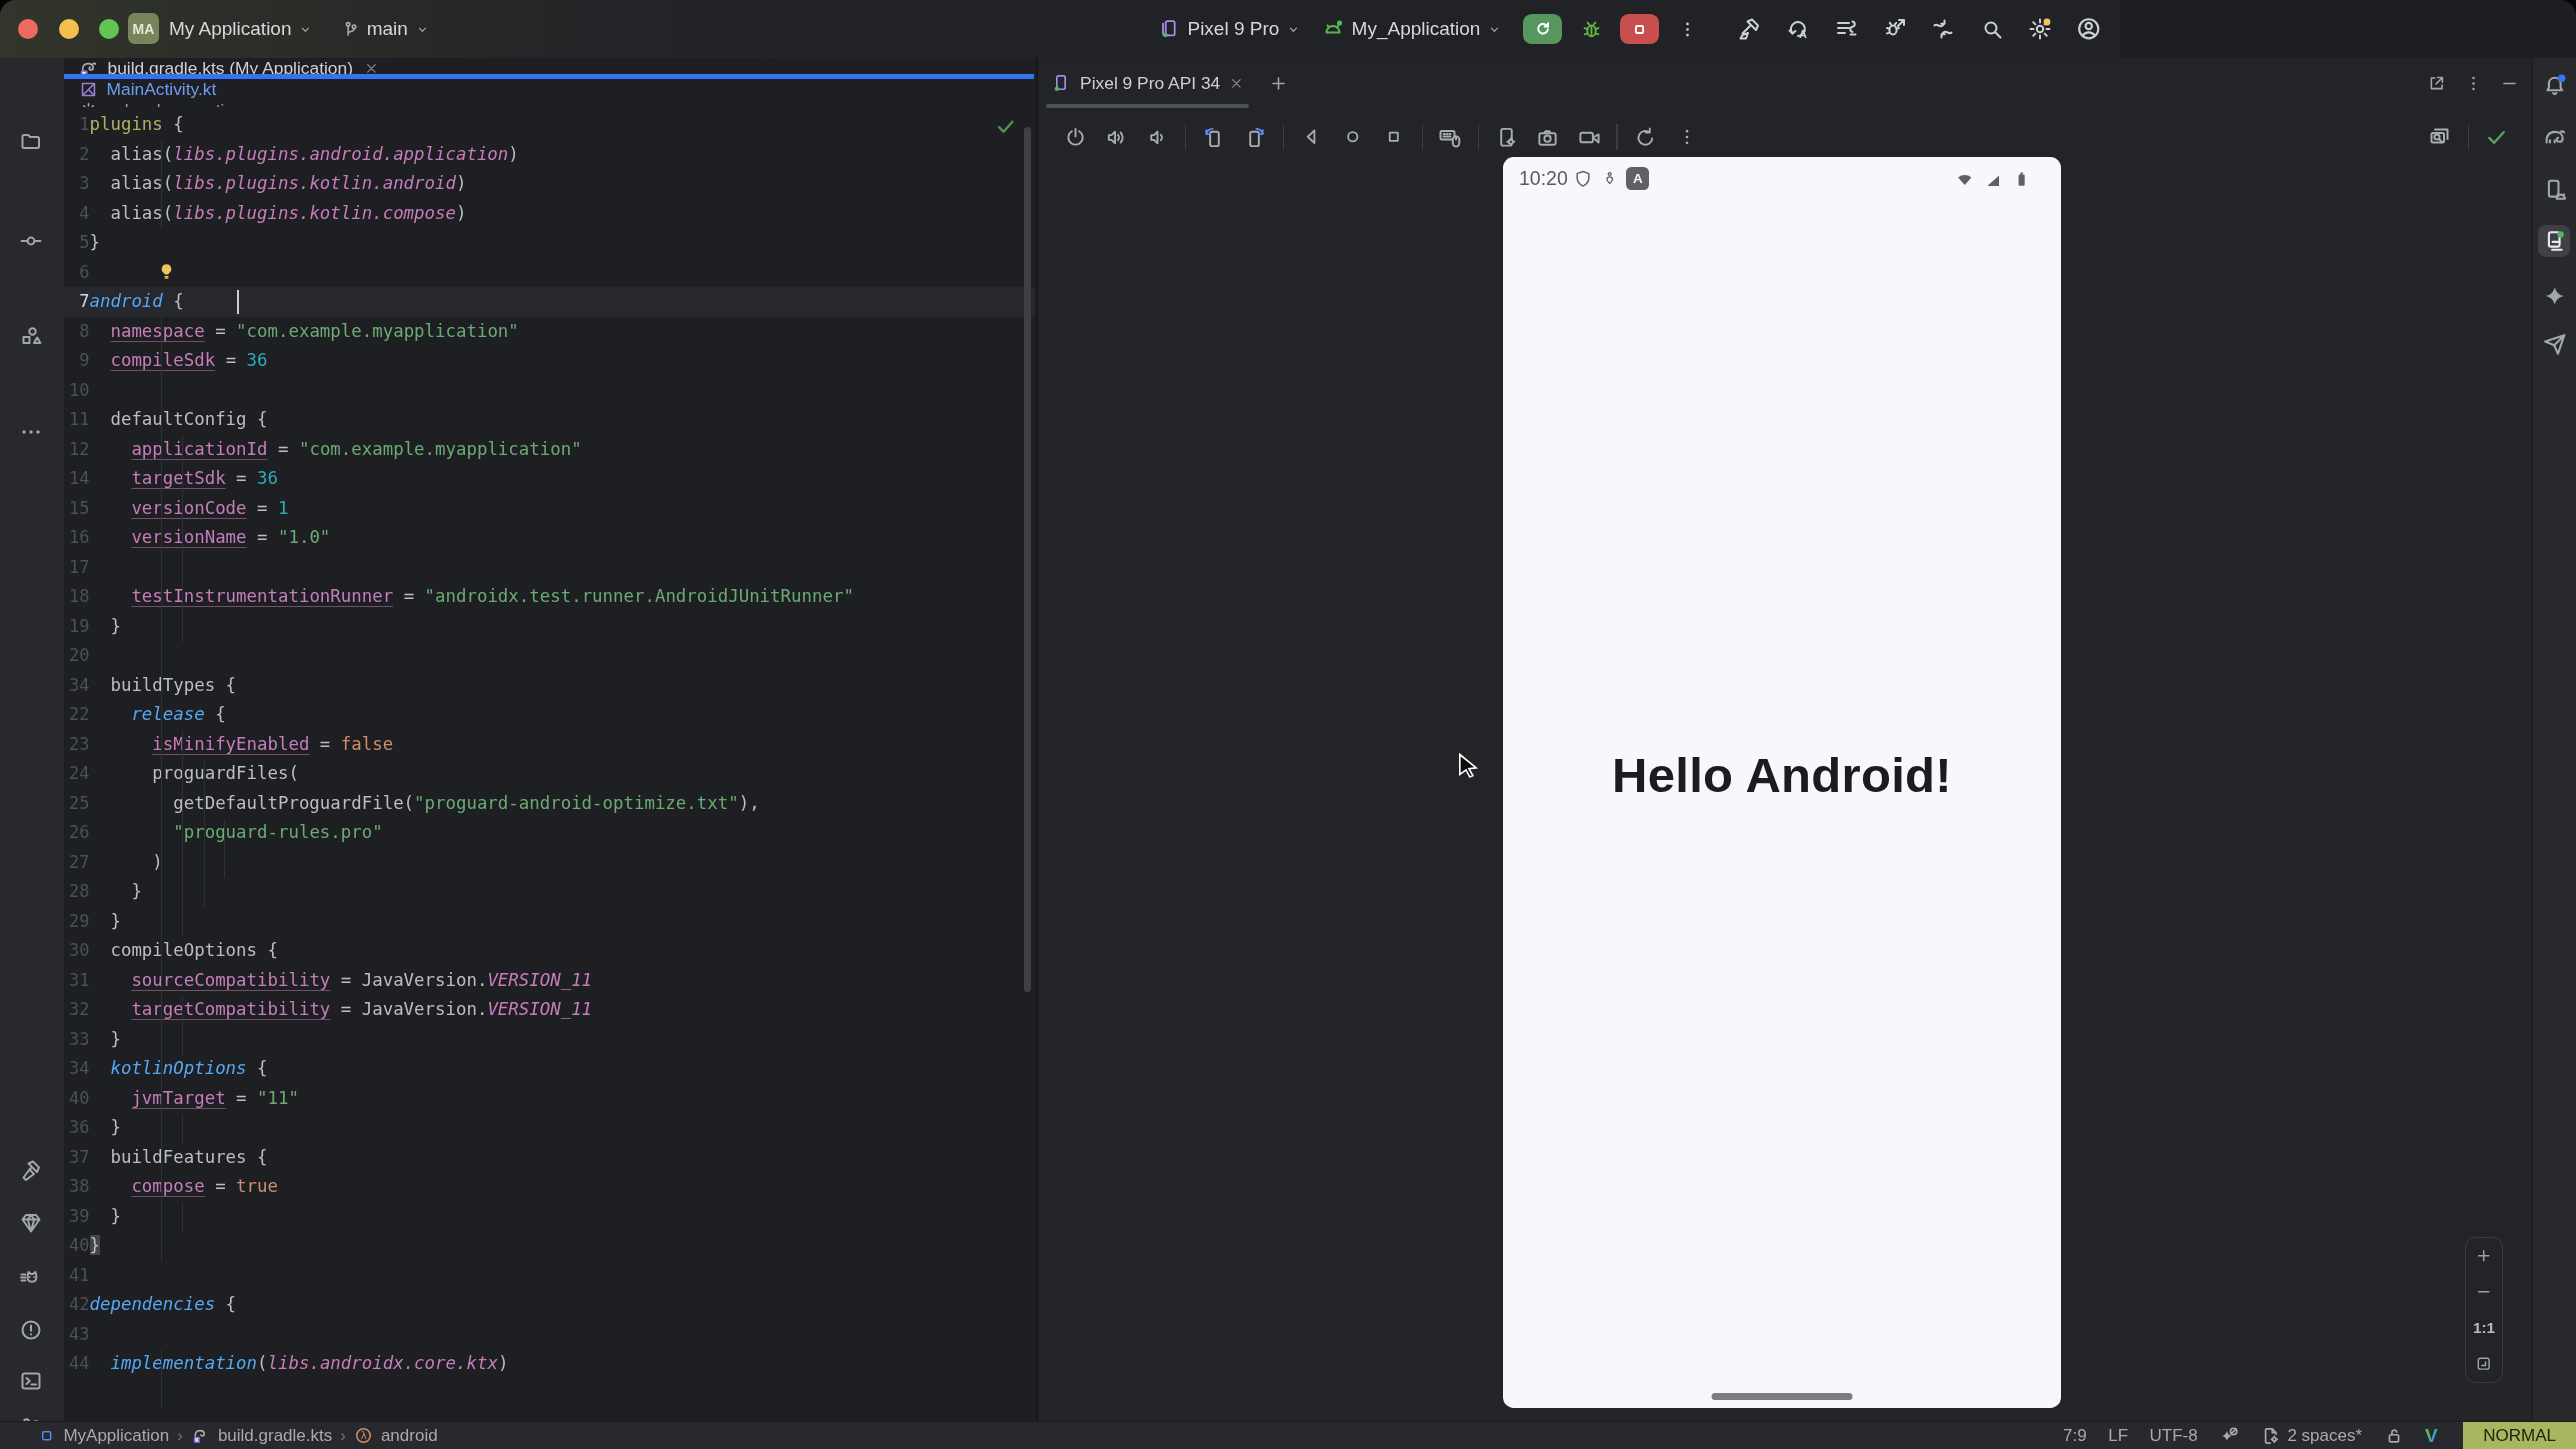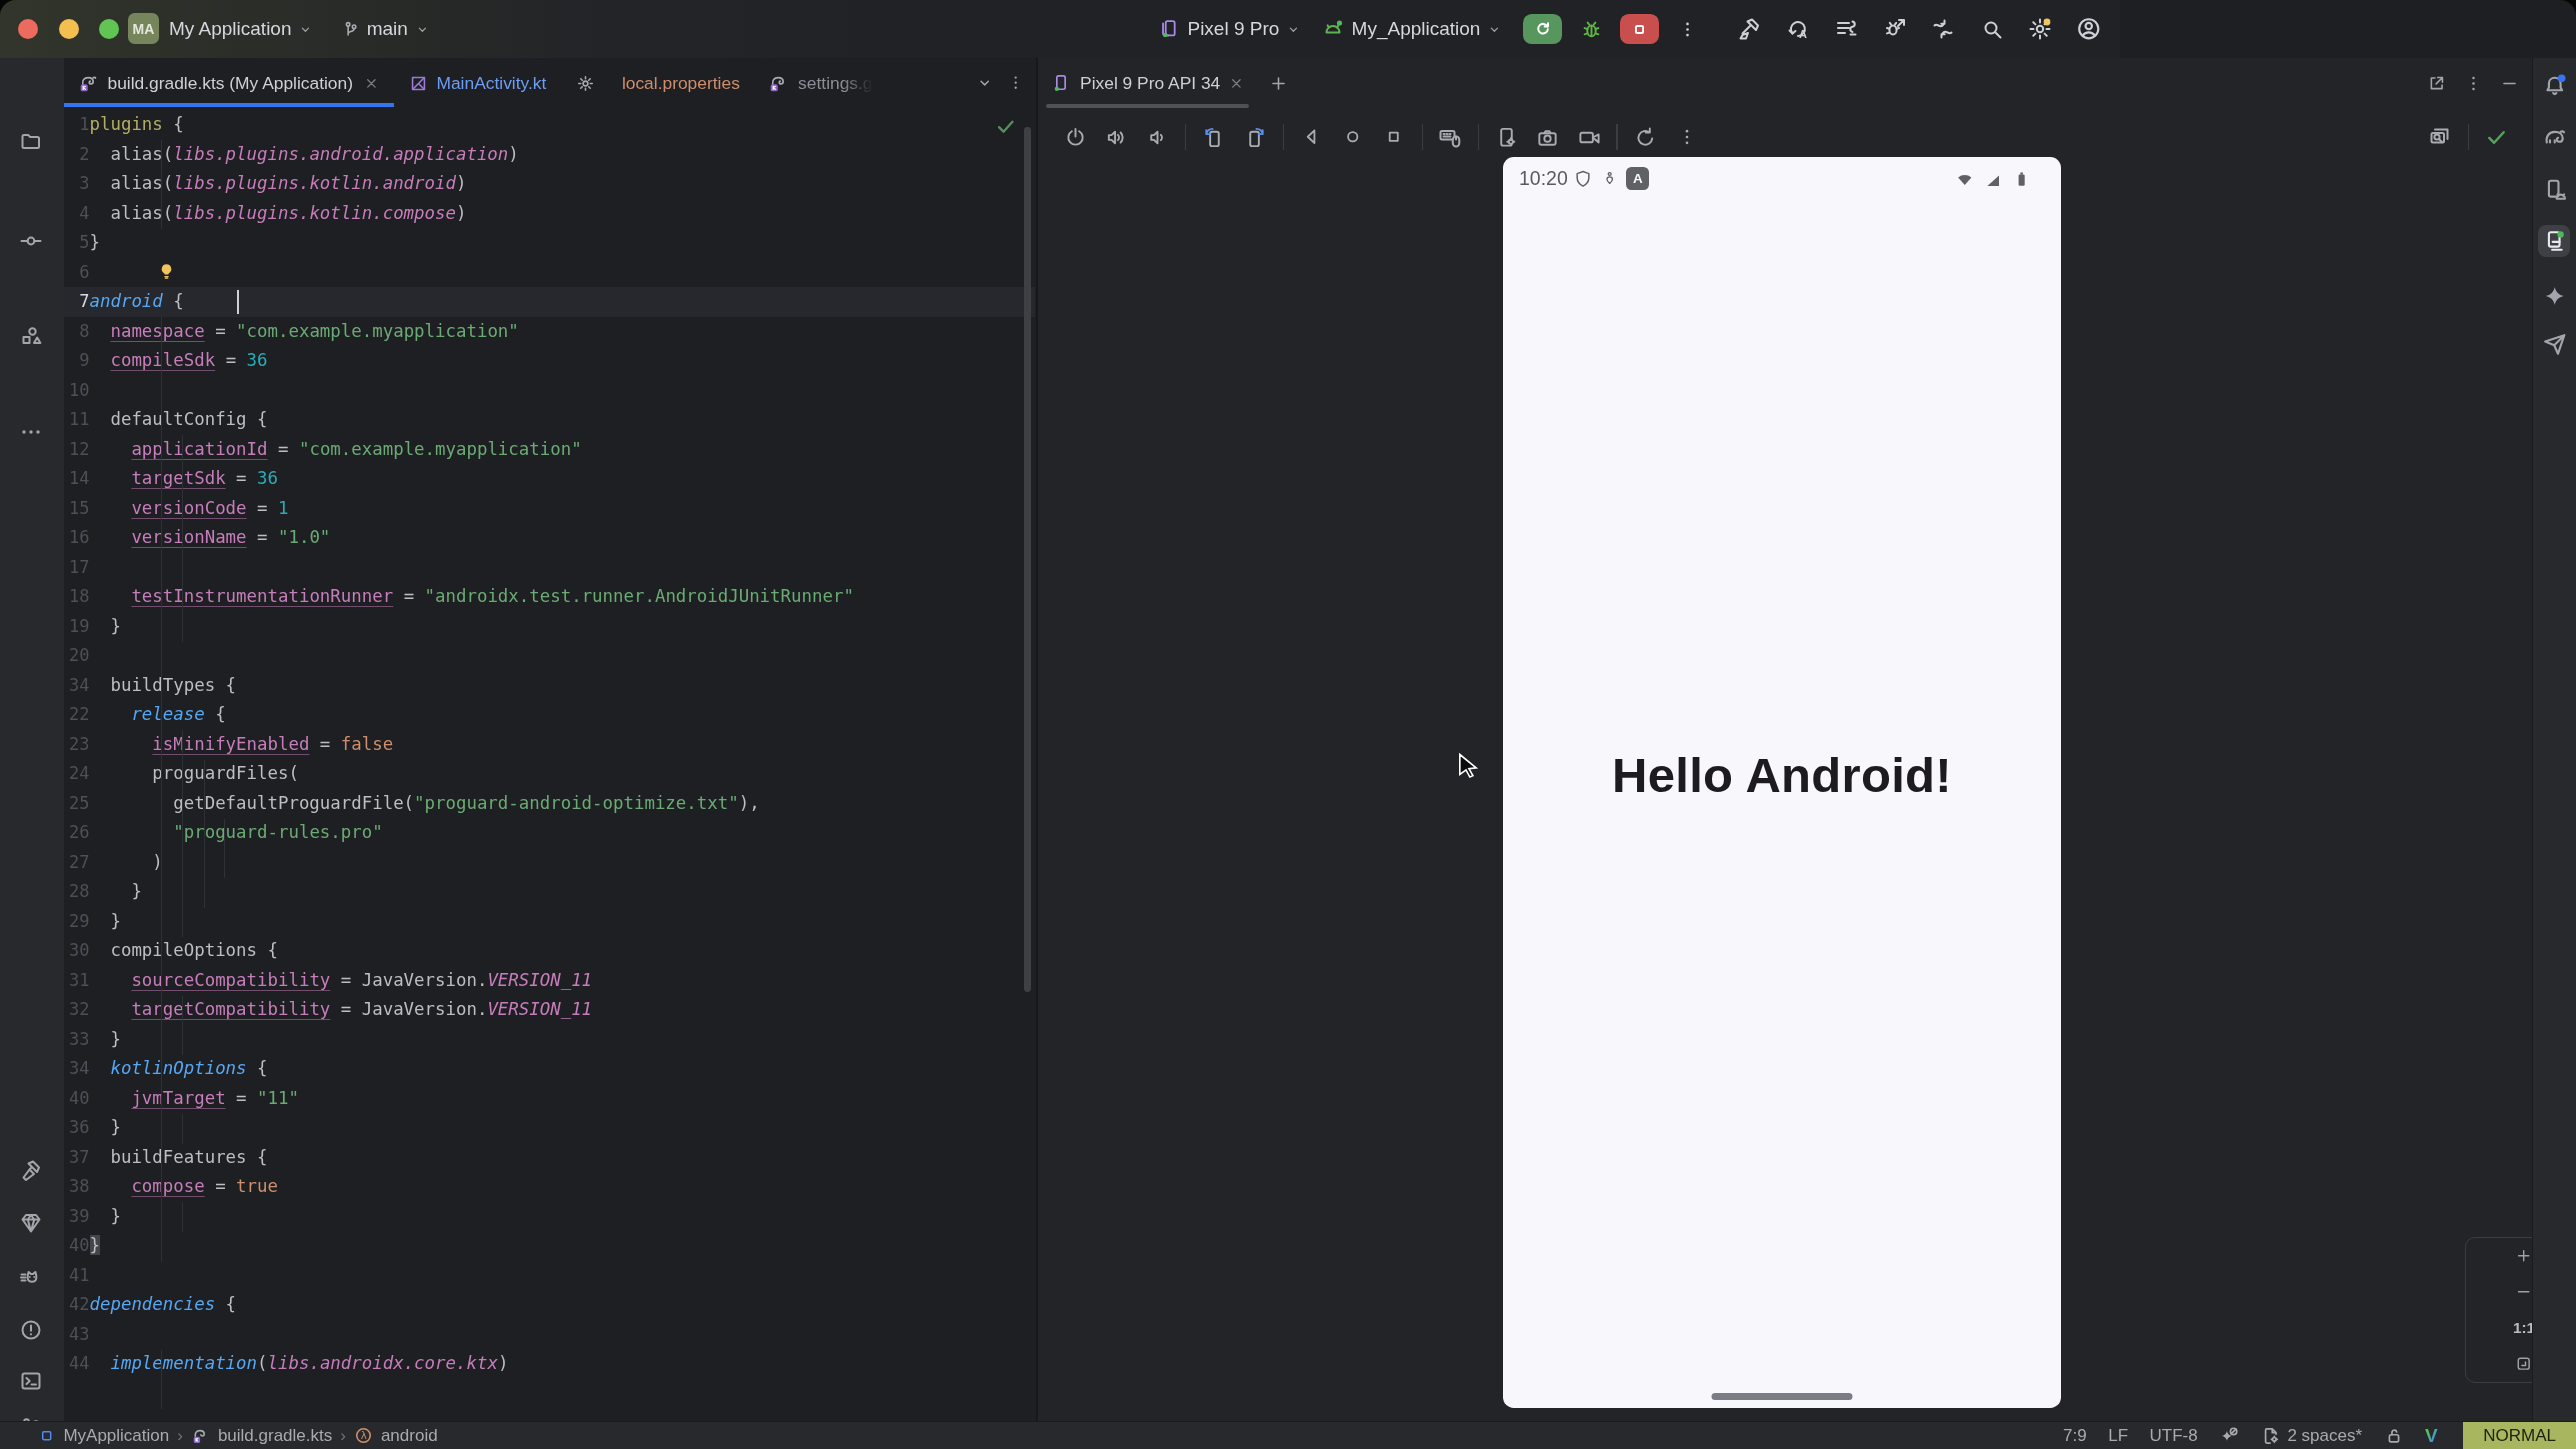--- a/index.html
+++ b/index.html
@@ -22,21 +22,21 @@
 
   
   #lstripe{position:absolute;left:0;top:58px;width:64px;height:1364px;background:var(--bg_sidebar);border-right:0.7px solid #1A1B1E;}
   #rstripe{position:absolute;right:0;top:58px;width:43px;height:1364px;background:var(--bg_sidebar);border-left:0.7px solid #1A1B1E;}
   .stripe-ico{position:absolute;color:#A2A5AC;display:flex;align-items:center;justify-content:center;width:32px;height:32px;}
   #lstripe .stripe-ico{left:15.4px;}
   #rstripe .stripe-ico{left:5.4px;}
   .stripe-ico.active{background:#3E4045;border-radius:8px;color:#E8EAEE;}
 
   
-  #etabs{position:absolute;left:64px;top:58px;width:970px;height:50px;display:flex;align-items:stretch;background:var(--bg_editor);}
+  #etabs{position:absolute;left:64px;top:58px;width:970px;height:50px;display:flex;align-items:stretch;background:var(--bg_editor);flex-direction:column;}
   .etab{display:flex;align-items:center;gap:8.7px;padding:0 14.8px;position:relative;font-size:17.4px;color:#9DA0A8;}
   .etab.active::after{content:"";position:absolute;left:0;right:0;bottom:0;height:4.7px;background:var(--accent);}
   .etab .close{color:#7E8188;margin-left:2.7px;}
   #etab-actions{margin-left:auto;display:flex;align-items:center;gap:13.4px;color:#A2A5AC;padding-right:9.4px;}
 
   
   #editor{position:absolute;left:64px;top:107px;width:971px;height:1315px;background:var(--bg_editor);overflow:hidden;}
   #code-area{position:absolute;inset:0;padding-top:3.4px;font-family:"DejaVu Sans Mono",monospace;font-size:17.4px;}
   .cl{display:flex;height:29.5px;line-height:29.5px;white-space:pre;}
   .cl.cur{background:#26282E;}
@@ -71,21 +71,21 @@
   #dtool-right{position:absolute;right:27px;top:50px;height:58px;display:flex;align-items:center;gap:16px;color:#A9ABB2;}
   #phone{position:absolute;left:465px;top:99px;width:558px;height:1251px;background:var(--screen_bg);border-radius:10.7px;}
   #p-status{position:absolute;left:0;top:0;right:0;height:43px;display:flex;align-items:center;color:var(--status_icon);}
   #p-time{position:absolute;left:16px;font-size:19.5px;color:#5A5B60;}
   #p-lgroup{position:absolute;left:70px;display:flex;align-items:center;gap:8px;}
   #p-rgroup{position:absolute;right:29.5px;display:flex;align-items:center;gap:6.7px;}
   #a-box{width:23px;height:23px;border-radius:5.4px;background:#5F6165;color:#FAFAFD;font-size:13.4px;font-weight:bold;display:flex;align-items:center;justify-content:center;}
   #hello{position:absolute;left:0;right:0;top:590px;text-align:center;font-size:49px;font-weight:700;color:var(--screen_fg);letter-spacing:0.3px;}
   #pill{position:absolute;left:50%;transform:translateX(-50%);top:1236px;width:141px;height:7.4px;border-radius:4px;background:#7C7C86;}
   #zoomctl{position:absolute;left:1427px;top:1179px;width:36px;height:144px;border:1.3px solid #3B3D42;border-radius:10px;
-    display:flex;flex-direction:column;align-items:center;justify-content:space-around;color:#9DA0A8;padding-left:40px;}
+    display:flex;flex-direction:column;align-items:center;justify-content:space-around;color:#9DA0A8;}
   #zoomctl .z11{font-size:15.4px;font-weight:bold;color:#B9BCC2;}
 
   
   #statusbar{position:absolute;left:0;bottom:0;width:2576px;height:27px;background:var(--bg_status);border-top:0.7px solid #1A1B1E;
     display:flex;align-items:center;font-size:17px;color:#A8AAB0;}
   #crumbs{display:flex;align-items:center;gap:8px;padding-left:38px;}
   #crumbs .sep{color:#6F737A;}
   #sb-right{margin-left:auto;display:flex;align-items:center;gap:21.5px;height:27px;}
   #vim-badge{height:27px;display:flex;align-items:center;padding:0 20px;background:var(--badge_normal_bg);color:var(--badge_normal_fg);font-size:17px;margin-left:4px;}
   #vlogo{font-weight:bold;font-size:19px;background:linear-gradient(120deg,#57C25A 30%,#3B8EEA 70%);-webkit-background-clip:text;background-clip:text;color:transparent;}

